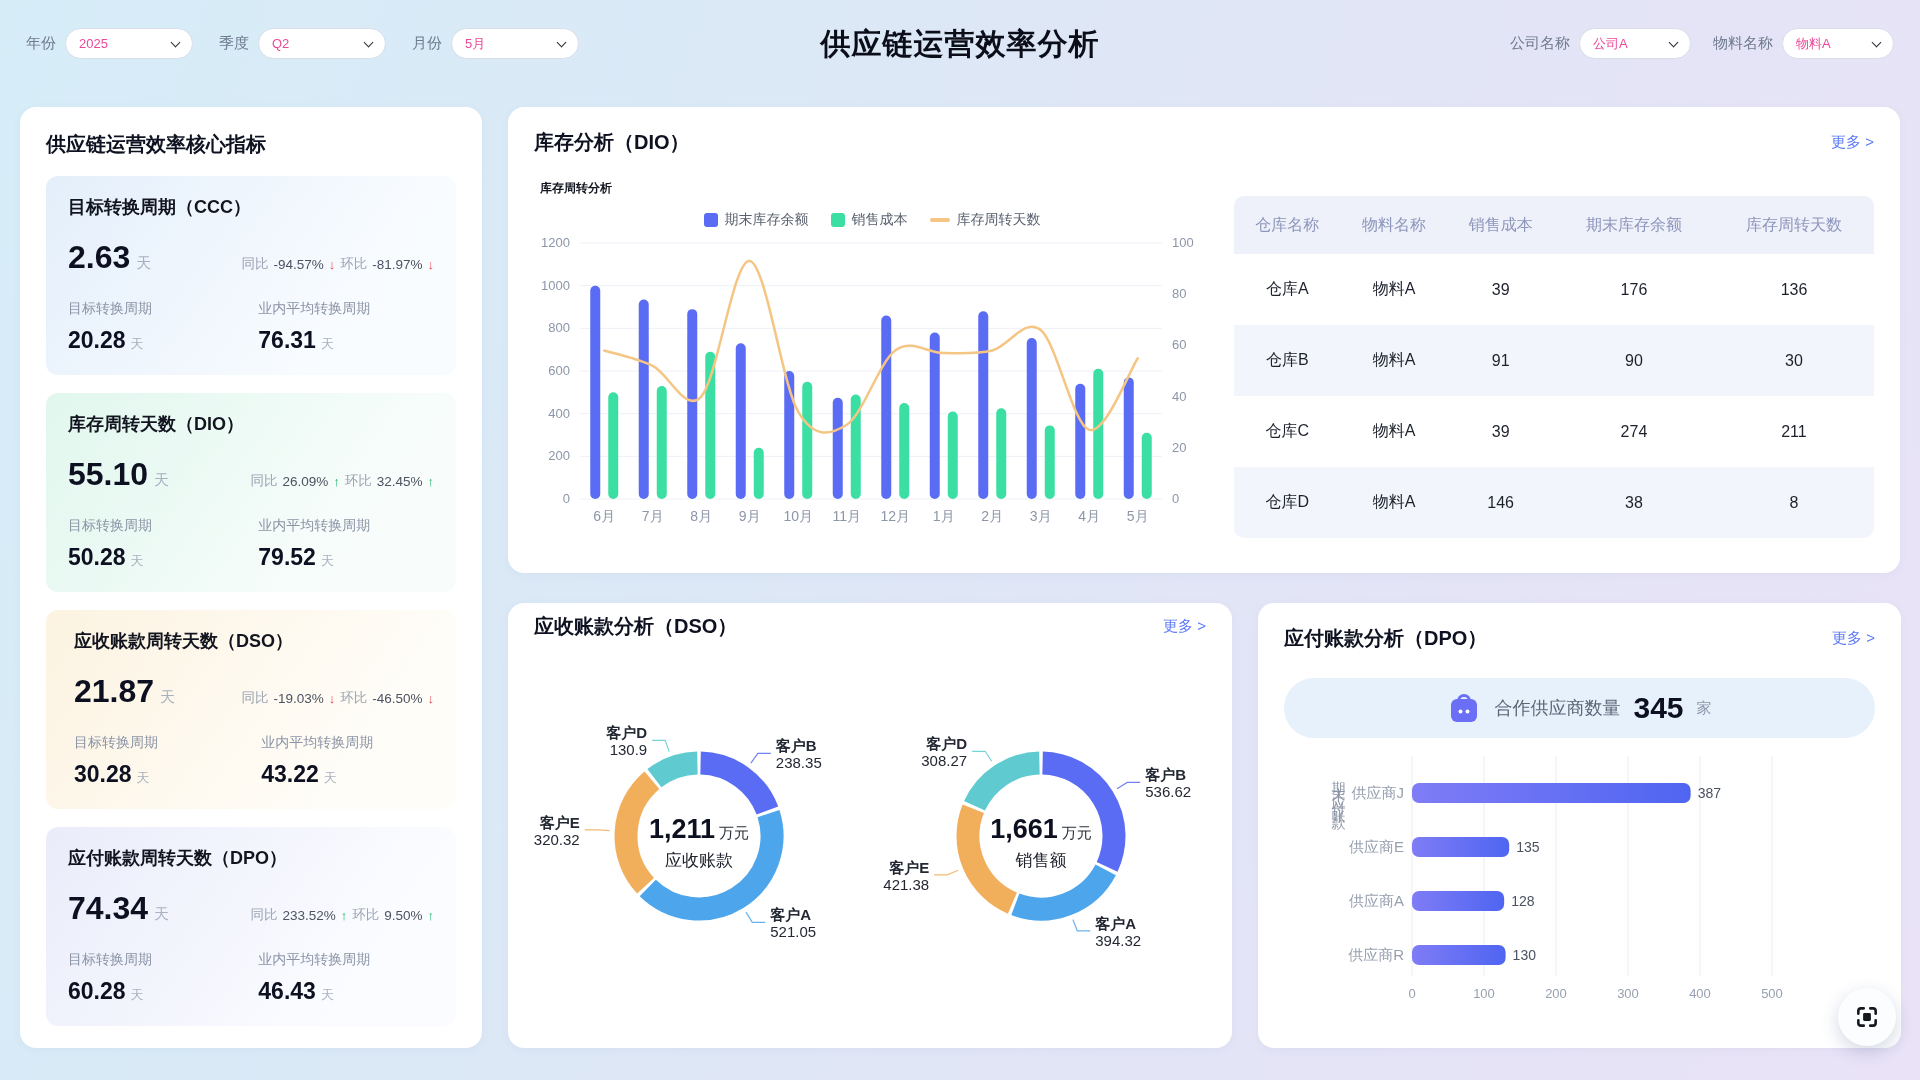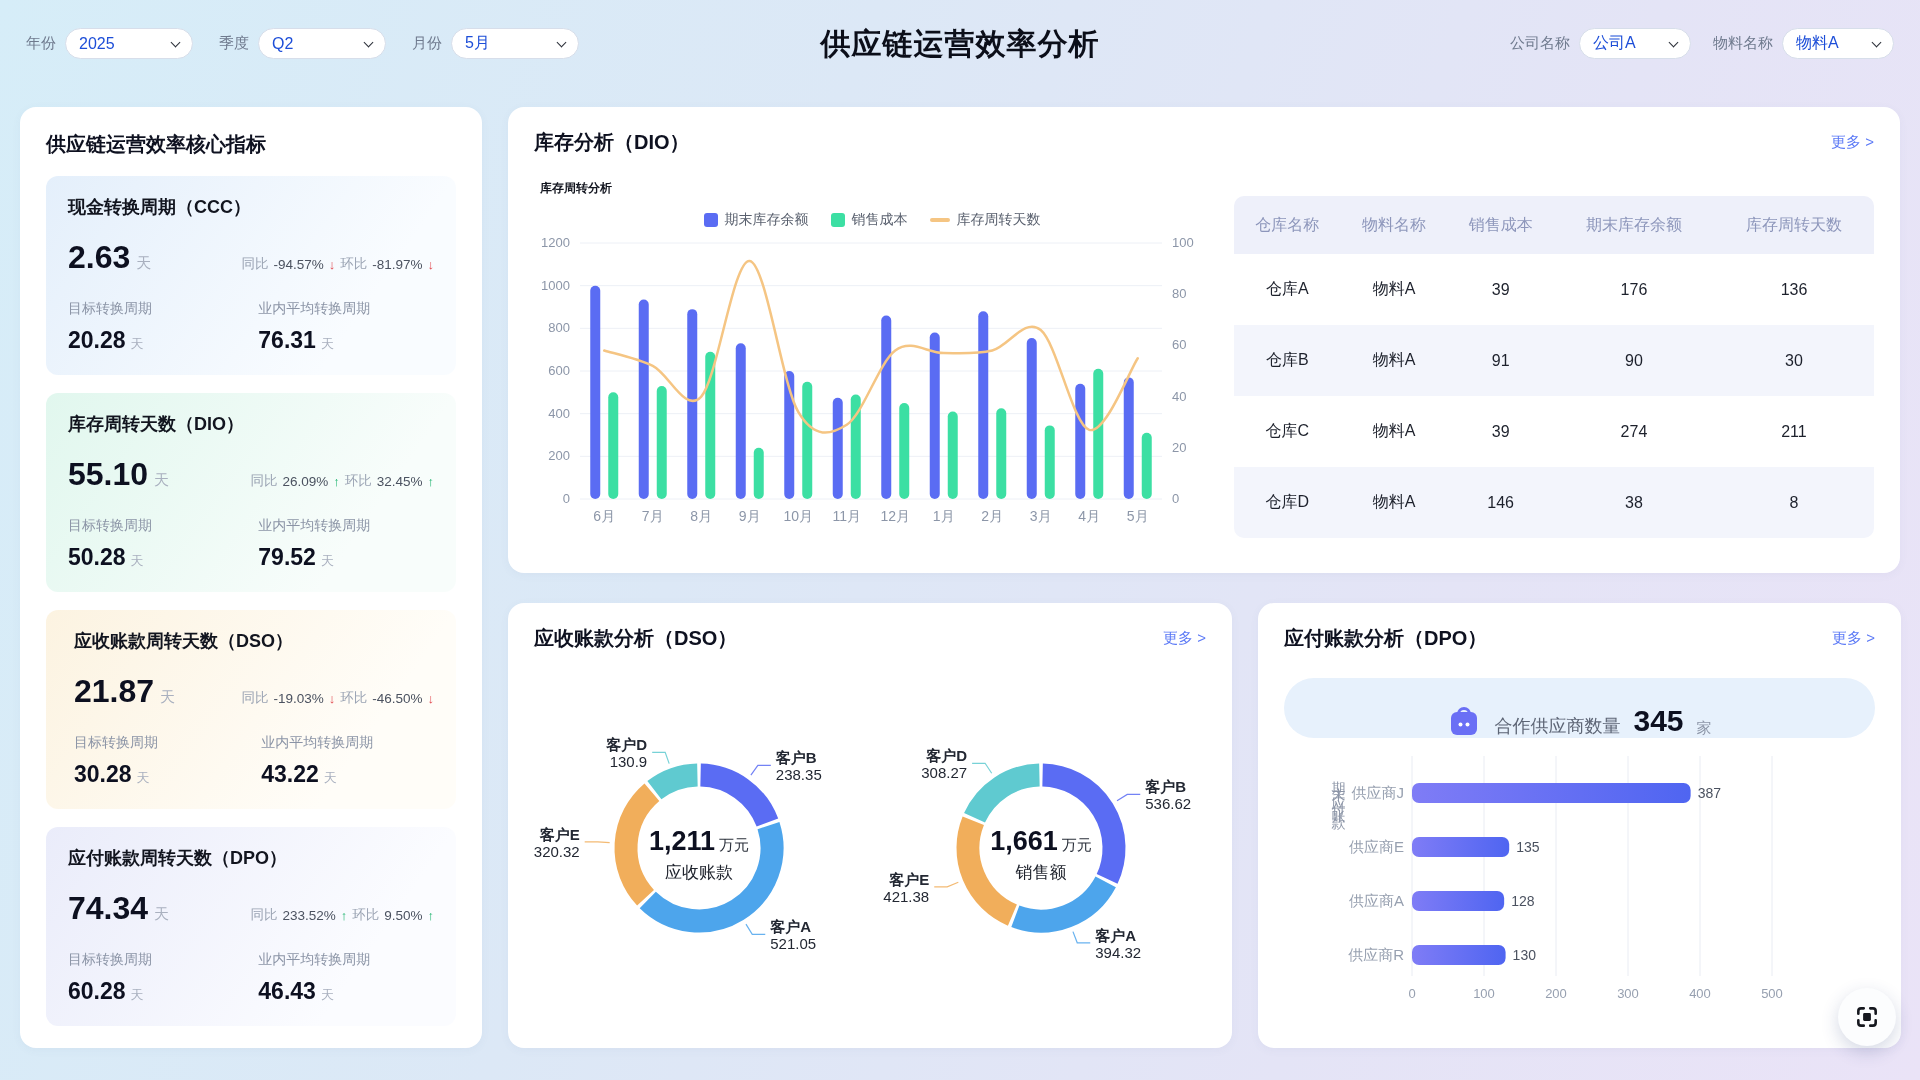--- a/index.html
+++ b/index.html
@@ -13,31 +13,31 @@
 
   
   .topbar { position:absolute; top:0; left:0; width:100%; height:86px; }
   .filters-left { position:absolute; left:26px; top:28px; display:flex; gap:26px; }
   .filters-right { position:absolute; right:26px; top:28px; display:flex; gap:22px; }
   .filter { display:flex; align-items:center; gap:9px; }
   .filter-label { font-size:15px; color:#6f7a8e; }
   .pill {
     display:flex; align-items:center; justify-content:space-between;
     width:128px; height:31px; background:#fff; border:1px solid #d7deea;
-    border-radius:16px; padding:9px 13px; font-size:16px; color:#1d4ed8; cursor:pointer;
+    border-radius:16px; padding:9px 13px; font-size:13px; color:#ec4899; cursor:pointer;
   }
   .filters-right .pill { width:112px; }
   .chev { width:7px; height:7px; border-right:1.6px solid #2b2f38; border-bottom:1.6px solid #2b2f38; transform:rotate(45deg); margin-top:-3px; }
   .page-title { position:absolute; top:24px; left:50%; transform:translateX(-50%); font-size:30px; font-weight:800; color:#0b0e19; letter-spacing:1px; }
 
   
   .panel { position:absolute; background:#fff; border-radius:16px; box-shadow:0 2px 10px rgba(70,90,140,.05); }
   #panel-kpi { left:20px;  top:107px; width:462px;  height:941px; padding:24px 26px; }
   #panel-dio { left:508px; top:107px; width:1392px; height:466px; padding:22px 26px; }
-  #panel-dso { left:508px; top:603px; width:724px;  height:445px; padding:22px 26px; }
+  #panel-dso { left:508px; top:603px; width:724px;  height:445px; padding:10px 26px; }
   #panel-dpo { left:1258px;top:603px; width:643px;  height:445px; padding:22px 26px; }
   .panel-head { display:flex; align-items:center; justify-content:space-between; }
   .panel-title { font-size:20px; font-weight:700; color:#0e1120; }
   .more-link { font-size:15px; color:#5b79f6; cursor:pointer; }
 
   
   .kcard { border-radius:12px; padding:19px 22px; height:199px; margin-top:18px; }
   .kcard.blue   { background:linear-gradient(125deg,#e4effb 0%,#f9fcff 75%); }
   .kcard.green  { background:linear-gradient(125deg,#e1f7ee 0%,#f8fdfb 75%); }
   .kcard.cream  { background:linear-gradient(125deg,#fcf3e1 0%,#fffdf8 75%);padding-left:28px; }
@@ -70,21 +70,21 @@
   th { height:58px; background:#eef0fa; color:#8d96bb; font-size:16px; font-weight:400; }
   td { height:71px; text-align:center; font-size:16px; color:#1d212c; }
   tr.striped { background:#f3f5fc; }
 
   
   .donut-row { display:flex; justify-content:center; gap:12px; margin-top:34px; }
   .donut-block { width:330px; height:340px; }
   .donut-block svg { overflow:visible; }
 
   
-  .banner { margin-top:26px; height:60px; border-radius:30px; background:#e7f1fc; display:flex; align-items:flex-end; justify-content:center; gap:13px; }
+  .banner { margin-top:26px; height:60px; border-radius:30px; background:#e7f1fc; display:flex; align-items:center; justify-content:center; gap:13px; }
   .banner-label { font-size:18px; color:#5d6575; }
   .banner-value { font-size:30px; font-weight:800; color:#0d1020; }
   .banner-unit { font-size:15px; color:#8b94a6; }
   .dpo-chart { display:flex; align-items:center; margin-top:14px; }
   .vlabel { margin-left:46px; writing-mode:vertical-lr; text-orientation:upright; font-size:14px; color:#8b94a6; letter-spacing:7px; height:220px; }
 
   
   #float-btn { position:absolute; right:24px; bottom:34px; width:58px; height:58px; border-radius:50%;
     background:#fcfdfe; box-shadow:0 6px 18px rgba(40,60,120,.20); display:flex; align-items:center; justify-content:center; cursor:pointer; }
 </style>
@@ -135,21 +135,21 @@
           <span class="chev"></span>
         </div>
       </div>
     </div>
   </div>
 
   <div class="panel" id="panel-kpi">
     <div class="panel-title">供应链运营效率核心指标</div>
 
     <div class="kcard blue">
-      <div class="kcard-title">现金转换周期（CCC）</div>
+      <div class="kcard-title">目标转换周期（CCC）</div>
       <div class="kmain">
         <span class="kval">2.63</span>
         <span class="kunit">天</span>
         <span class="kpcts">
           <span class="plabel">同比</span>
           <span class="pval">-94.57%</span>
           <span class="arr down">↓</span>
           <span class="plabel">环比</span>
           <span class="pval">-81.97%</span>
           <span class="arr down">↓</span>

